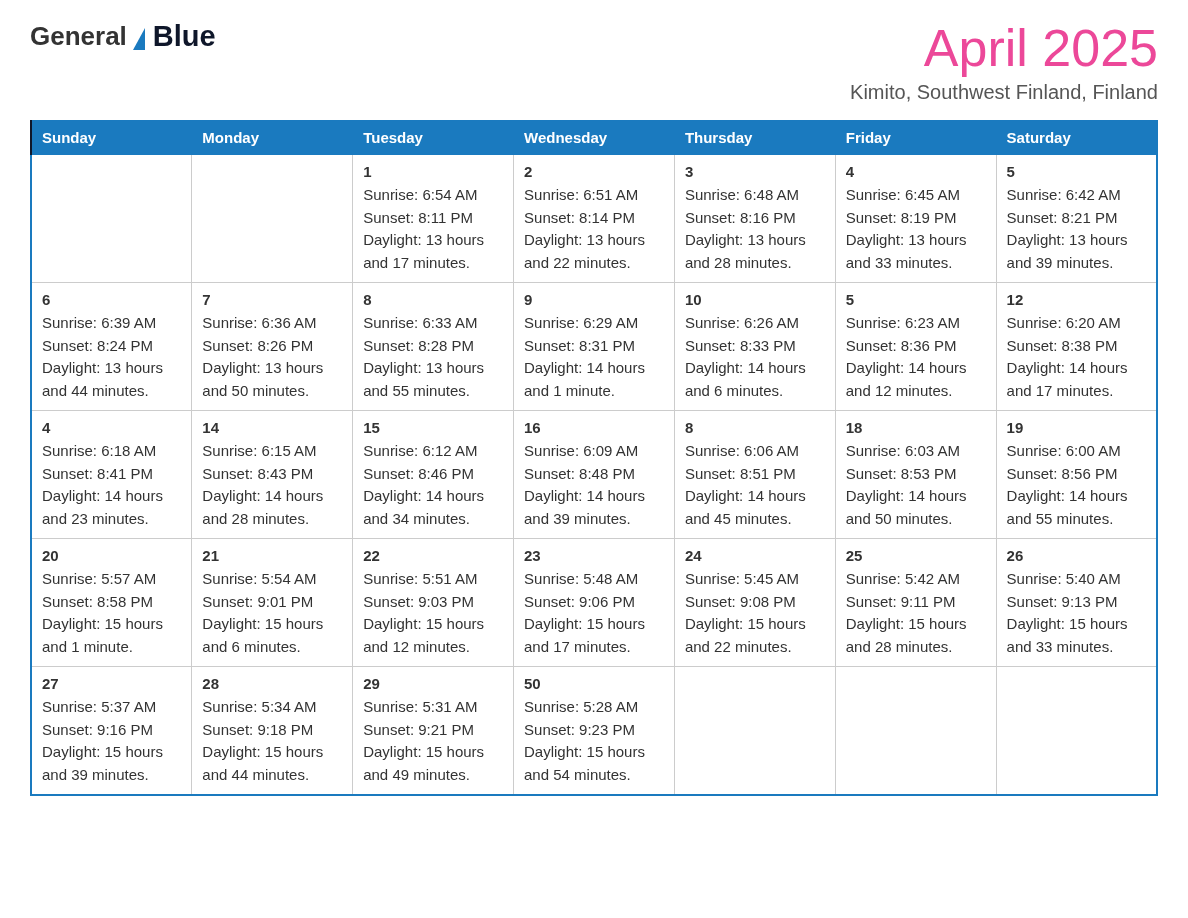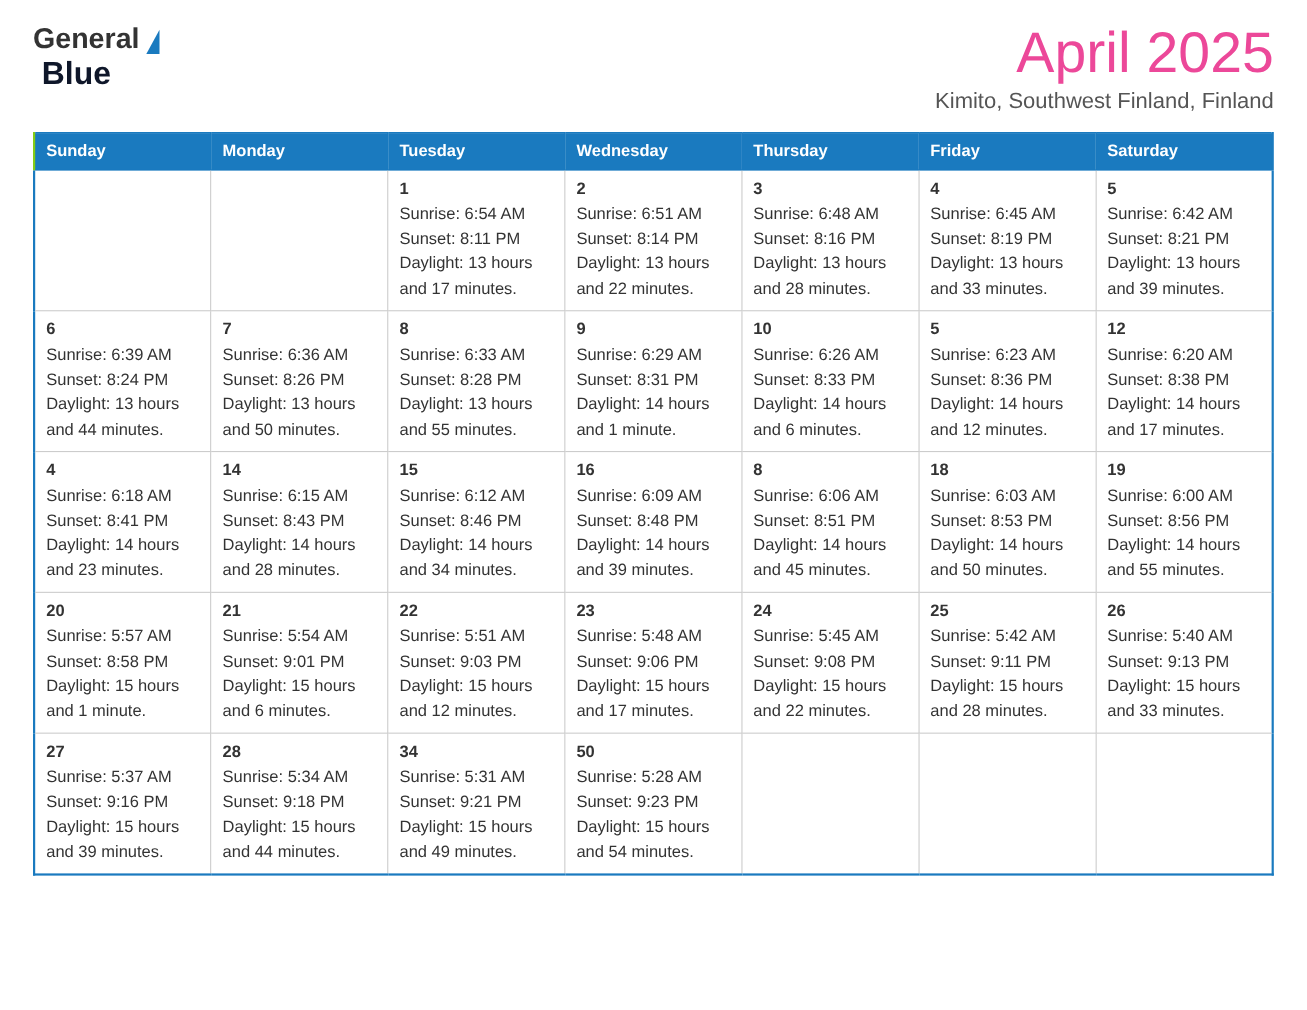--- a/index.html
+++ b/index.html
@@ -35,21 +35,21 @@
       height: 0;
       border-left: 12px solid transparent;
       border-right: 0px solid transparent;
       border-bottom: 22px solid #1a7abf;
       margin-left: 2px;
       position: relative;
       top: 2px;
     }
     .logo-wrapper {
       display: flex;
-      flex-direction: column;
+      flex-direction: row;
     }
     .logo-line1 {
       display: flex;
       align-items: center;
     }
     .title-section {
       text-align: right;
     }
     .month-title {
       font-size: 52px;
@@ -105,21 +105,21 @@
     tbody tr td:first-child {
       border-left: 2px solid #1a7abf;
     }
     tbody tr td:last-child {
       border-right: 2px solid #1a7abf;
     }
     tbody tr:last-child td {
       border-bottom: 2px solid #1a7abf;
     }
     thead tr th:first-child {
-      border-left: 2px solid #84cc16;
+      border-left: 2px solid #0f172a;
     }
     thead tr th:last-child {
       border-right: 2px solid #1a7abf;
     }
   </style>
 </head>
 <body>
 
 <div class="header">
   <div class="logo">
@@ -271,21 +271,21 @@
       <tr>
         <td>
           <span class="day-number">27</span>
           <div class="day-info">Sunrise: 5:37 AM<br>Sunset: 9:16 PM<br>Daylight: 15 hours<br>and 39 minutes.</div>
         </td>
         <td>
           <span class="day-number">28</span>
           <div class="day-info">Sunrise: 5:34 AM<br>Sunset: 9:18 PM<br>Daylight: 15 hours<br>and 44 minutes.</div>
         </td>
         <td>
-          <span class="day-number">34</span>
+          <span class="day-number">29</span>
           <div class="day-info">Sunrise: 5:31 AM<br>Sunset: 9:21 PM<br>Daylight: 15 hours<br>and 49 minutes.</div>
         </td>
         <td>
           <span class="day-number">50</span>
           <div class="day-info">Sunrise: 5:28 AM<br>Sunset: 9:23 PM<br>Daylight: 15 hours<br>and 54 minutes.</div>
         </td>
         <td class="empty-cell"></td>
         <td class="empty-cell"></td>
         <td class="empty-cell"></td>
       </tr>

